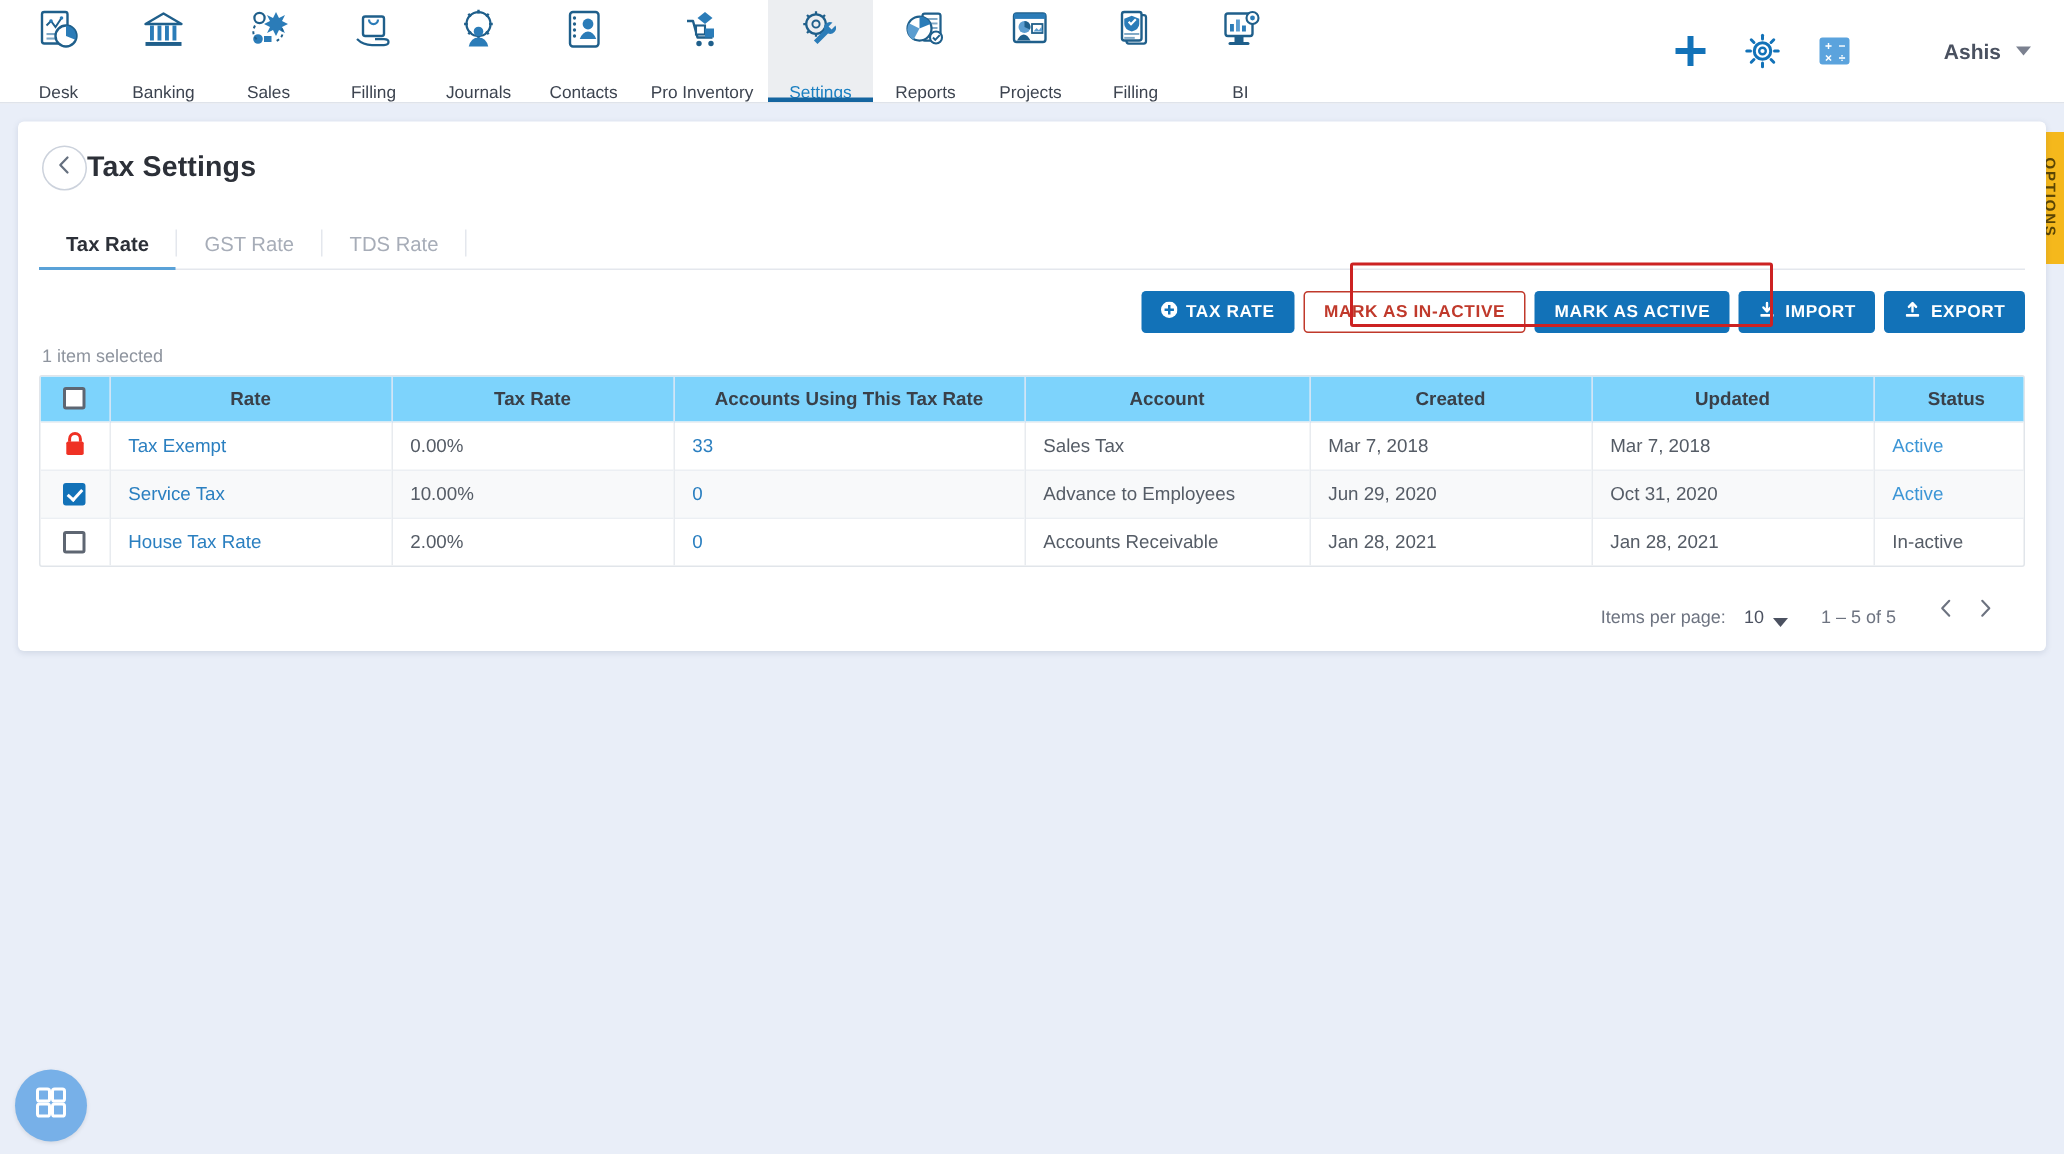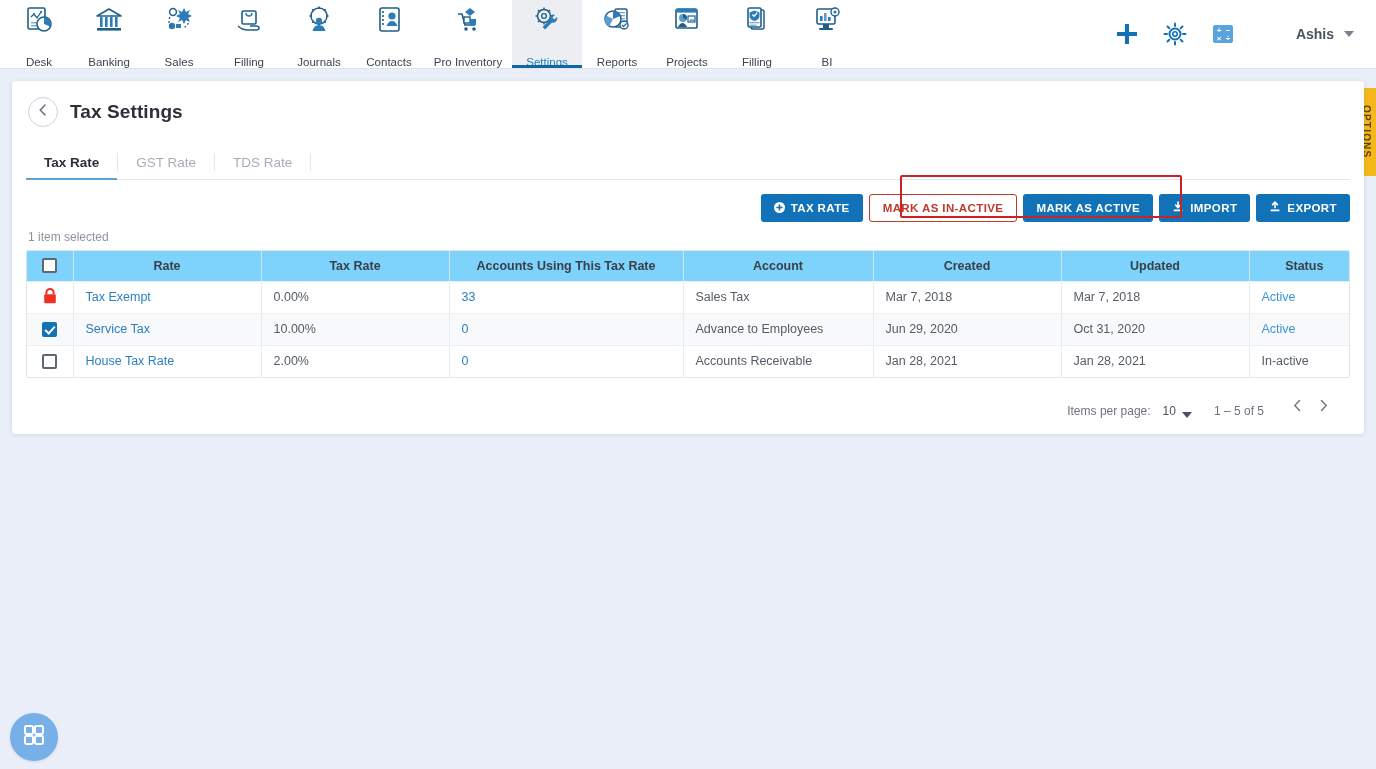--- a/index.html
+++ b/index.html
@@ -124,21 +124,20 @@
     border: 1px solid #ccd2dc;
     border-radius: 50%;
     display: flex; align-items: center; justify-content: center;
     cursor: pointer;
     background: #fff;
   }
   .page-title {
     font-size: 19px;
     font-weight: bold;
     color: #2c3038;
-    margin-left: 12px;
     letter-spacing: .1px;
     text-align: center;
   }
 
   
   .tabs {
     display: flex;
     align-items: stretch;
     border-bottom: 1px solid #e4e7ed;
     margin: 8px 14px 0 14px;

